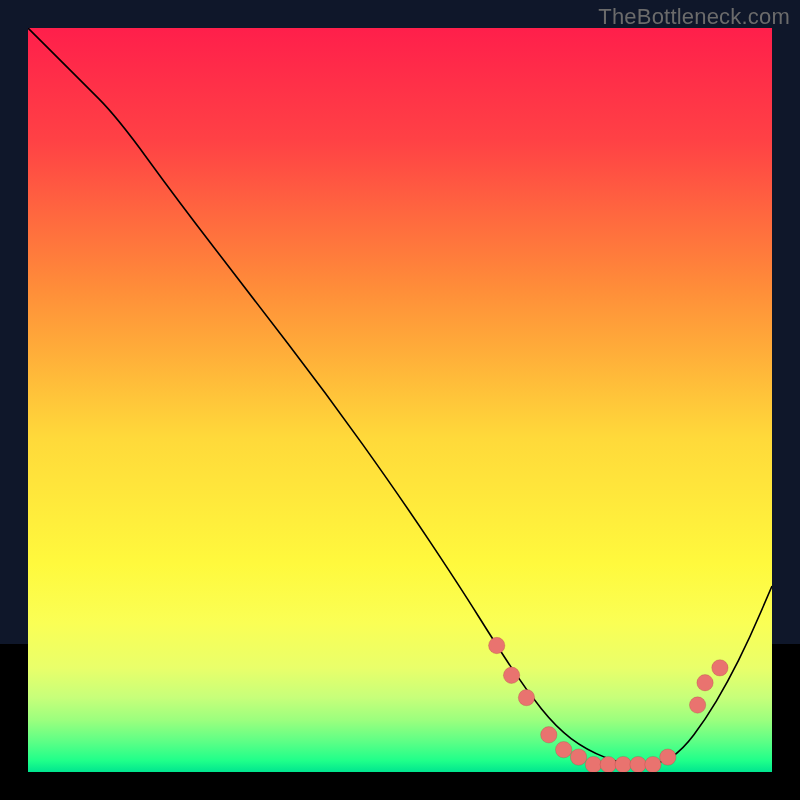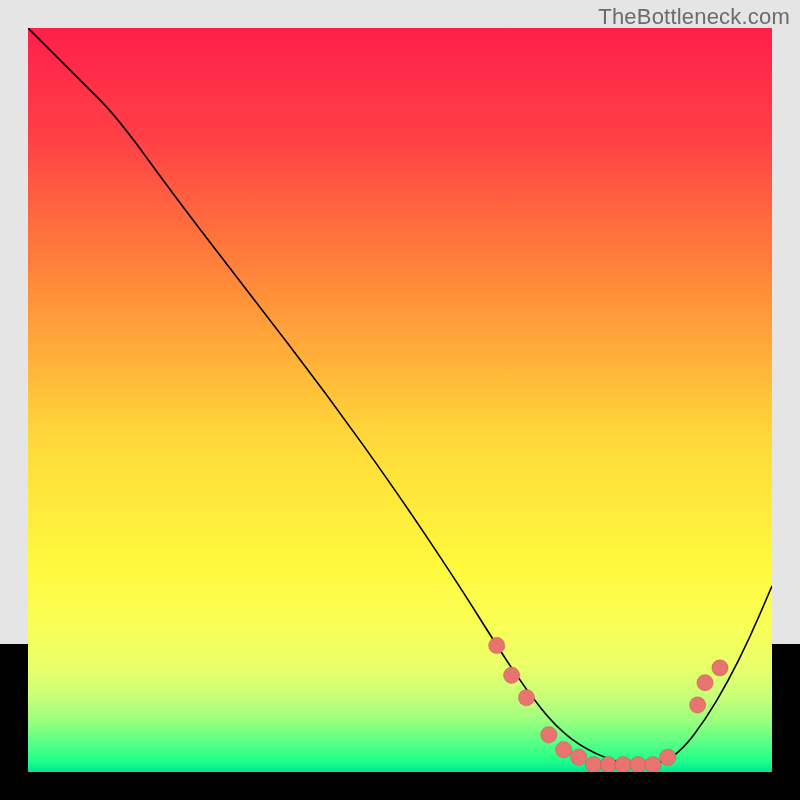--- a/index.html
+++ b/index.html
@@ -8,21 +8,21 @@
     width: 800px;
     height: 800px;
     background: #000;
     overflow: hidden;
     font-family: Arial, Helvetica, sans-serif;
   }
   .frame {
     position: relative;
     width: 800px;
     height: 644px;
-    background: #e5e5e5;
+    background: #0f172a;
   }
   .watermark {
     position: absolute;
     top: 4px;
     right: 10px;
     color: #6b6b6b;
     font-size: 22px;
     font-weight: 400;
     letter-spacing: 0.2px;
     z-index: 10;

